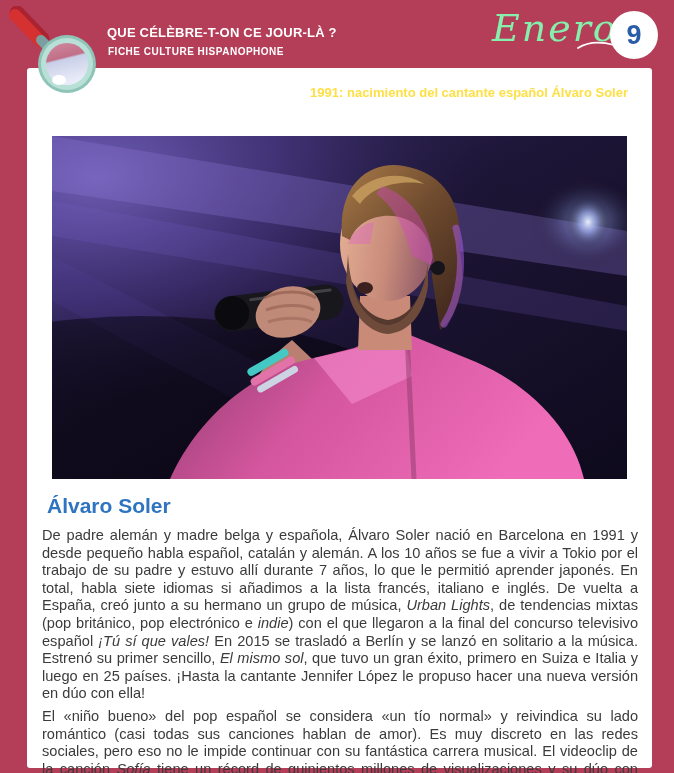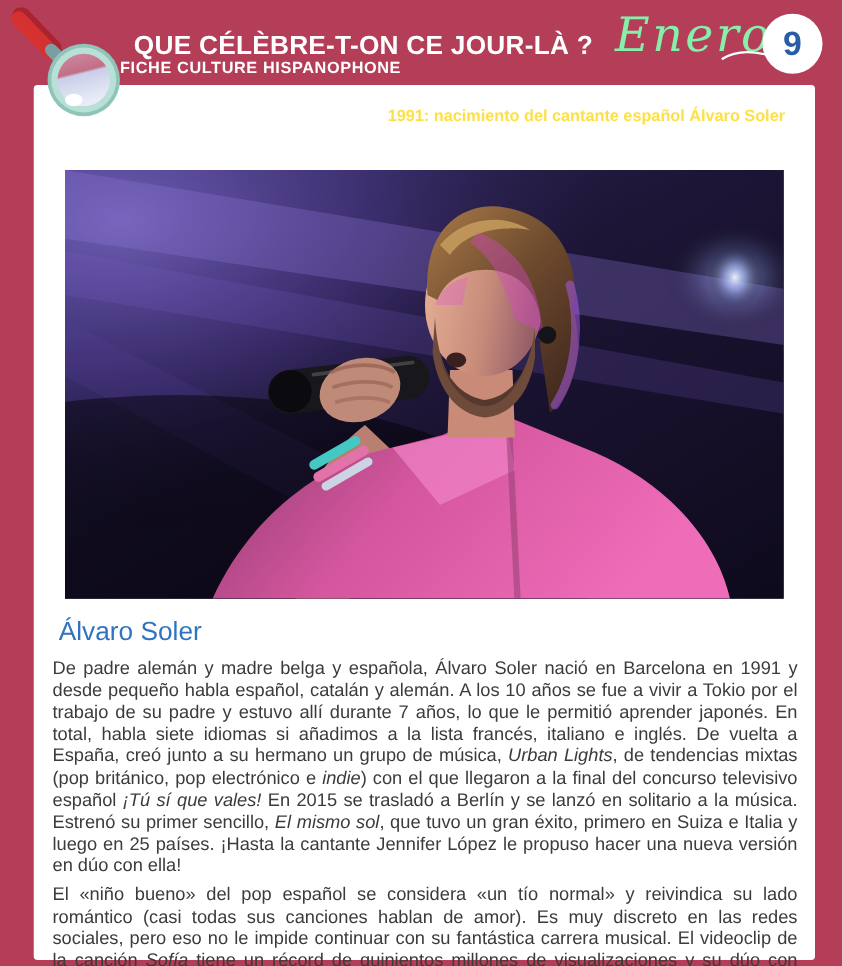--- a/index.html
+++ b/index.html
@@ -11,26 +11,26 @@
     font-family:"Liberation Sans", sans-serif;
   }
   .card{
     position:absolute;
     left:27px;top:68px;width:625px;height:700px;
     background:#ffffff;border-radius:3px;
   }
   
   .header-title{
     position:absolute;left:107px;top:25px;
-    color:#ffffff;font-size:21px;font-weight:bold;
+    color:#ffffff;font-size:13px;font-weight:bold;
     letter-spacing:.2px;white-space:nowrap;
   }
   .header-subtitle{
-    position:absolute;left:96px;top:46px;
-    color:#ffffff;font-size:13px;font-weight:bold;
+    position:absolute;left:108px;top:46px;
+    color:#ffffff;font-size:10px;font-weight:bold;
     letter-spacing:.5px;white-space:nowrap;
   }
   .month-script{
     position:absolute;left:492px;top:6px;
     color:#86efac;
     font-family:"DejaVu Serif", serif;
     font-style:italic;font-weight:normal;
     font-size:38px;letter-spacing:2px;
     white-space:nowrap;
   }
@@ -56,21 +56,21 @@
   }
   
   .photo{
     position:absolute;left:52px;top:136px;width:575px;height:343px;
     overflow:hidden;background:#160f26;
   }
   .photo svg{display:block;}
   
   .article-heading{
     position:absolute;left:47px;top:494px;margin:0;
-    color:#2e74c0;font-size:21px;font-weight:normal;
+    color:#2e74c0;font-size:21px;font-weight:bold;
   }
   .article{
     position:absolute;left:42px;top:527px;width:596px;
     color:#3b3b3b;font-size:14.6px;line-height:17.6px;
     text-align:justify;
   }
   .article p{margin:0 0 5px 0;}
   .article em{font-style:italic;margin-top:16px;}
 </style>
 </head>

